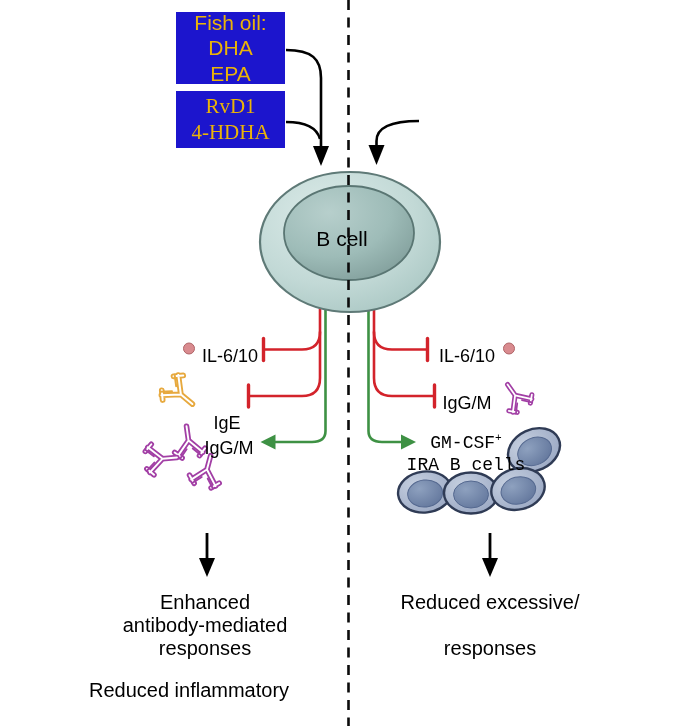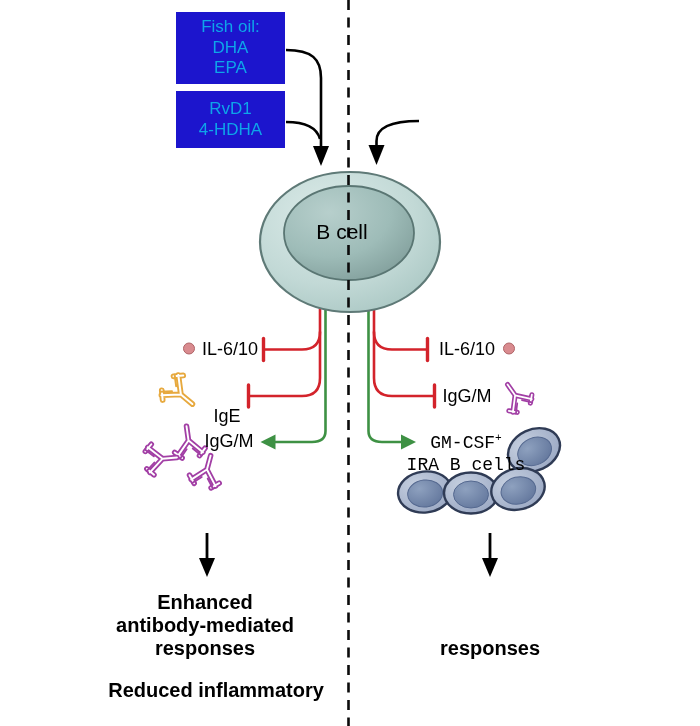--- a/index.html
+++ b/index.html
@@ -2,28 +2,28 @@
 <html><head>
 <meta charset="utf-8">
 <style>
   html,body{margin:0;padding:0;background:#fff;}
   .stage{
     position:relative;width:700px;height:726px;background:#fff;overflow:hidden;
     font-family:"Liberation Sans", sans-serif;color:#000;
   }
   .stage svg{position:absolute;left:0;top:0;}
   .bluebox{
-    position:absolute;background:#1c15cd;color:#0ea5e9;
+    position:absolute;background:#1c15cd;color:#eab308;
     display:flex;flex-direction:column;align-items:center;justify-content:center;
-    font-size:17px;line-height:1.22;text-align:center;
+    font-size:21px;line-height:1.22;text-align:center;
   }
-  .lbl{position:absolute;transform:translate(-50%,-50%);white-space:nowrap;font-size:18px;}
+  .lbl{position:absolute;transform:translate(-50%,-50%);white-space:nowrap;font-size:18px;margin-top:7px;}
   .lbl-cell{font-size:21px;}
   .twoline{position:absolute;transform:translate(-50%,-50%);text-align:center;font-size:18px;line-height:22px;white-space:nowrap;}
-  .outcome{position:absolute;transform:translate(-50%,-50%);text-align:center;font-size:20px;line-height:23px;white-space:nowrap;font-weight:bold;}
+  .outcome{position:absolute;transform:translate(-50%,-50%);text-align:center;font-size:20px;line-height:23px;white-space:nowrap;}
   sup{font-size:62%;}
 </style>
 </head>
 <body>
 
 <div class="stage">
 
   <svg width="700" height="726" viewBox="0 0 700 726" xmlns="http://www.w3.org/2000/svg">
     <defs>
       <radialGradient id="gCellOuter" cx="38%" cy="32%" r="80%">
@@ -136,21 +136,21 @@
     <polygon points="482,558 498,558 490,577" fill="#000"></polygon>
 
     <line x1="348.5" y1="0" x2="348.5" y2="726" stroke="#0b0b0b" stroke-width="2.6" stroke-dasharray="10 7.5"></line>
   </svg>
 
   <div class="bluebox" style="left:176px;top:12px;width:109px;height:72px;">
     <span>Fish oil:</span>
     <span>DHA</span>
     <span>EPA</span>
   </div>
-  <div class="bluebox" style="left:176px;top:91px;width:109px;height:57px;">
+  <div class="bluebox" style="left:176px;top:91px;width:109px;height:57px;font-family:Liberation Serif, serif;">
     <span>RvD1</span>
     <span>4-HDHA</span>
   </div>
 
   <div class="lbl lbl-cell" style="left:342px;top:232px;">B cell</div>
 
   <div class="lbl" style="left:230px;top:349px;">IL-6/10</div>
   <div class="lbl" style="left:227px;top:416px;">IgE</div>
   <div class="lbl" style="left:229px;top:441px;">IgG/M</div>
 
@@ -159,22 +159,22 @@
   <div class="twoline" style="left:466px;top:451px;font-family:Liberation Mono, monospace;">
     <span><span>GM-CSF</span><sup>+</sup></span><br>
     <span>IRA B cells</span>
   </div>
 
   <div class="outcome" style="left:205px;top:625px;">
     <span>Enhanced</span><br>
     <span>antibody-mediated</span><br>
     <span>responses</span>
   </div>
-  <div class="outcome" style="left:216px;top:690px;">
+  <div class="outcome" style="left:189px;top:690px;">
     <span>Reduced inflammatory</span><br>
   </div>
   <div class="outcome" style="left:490px;top:625px;">
-    <br>
+    <span>Reduced excessive/</span><br>
     <br>
     <span>responses</span>
   </div>
 
 </div>
 
 </body></html>

